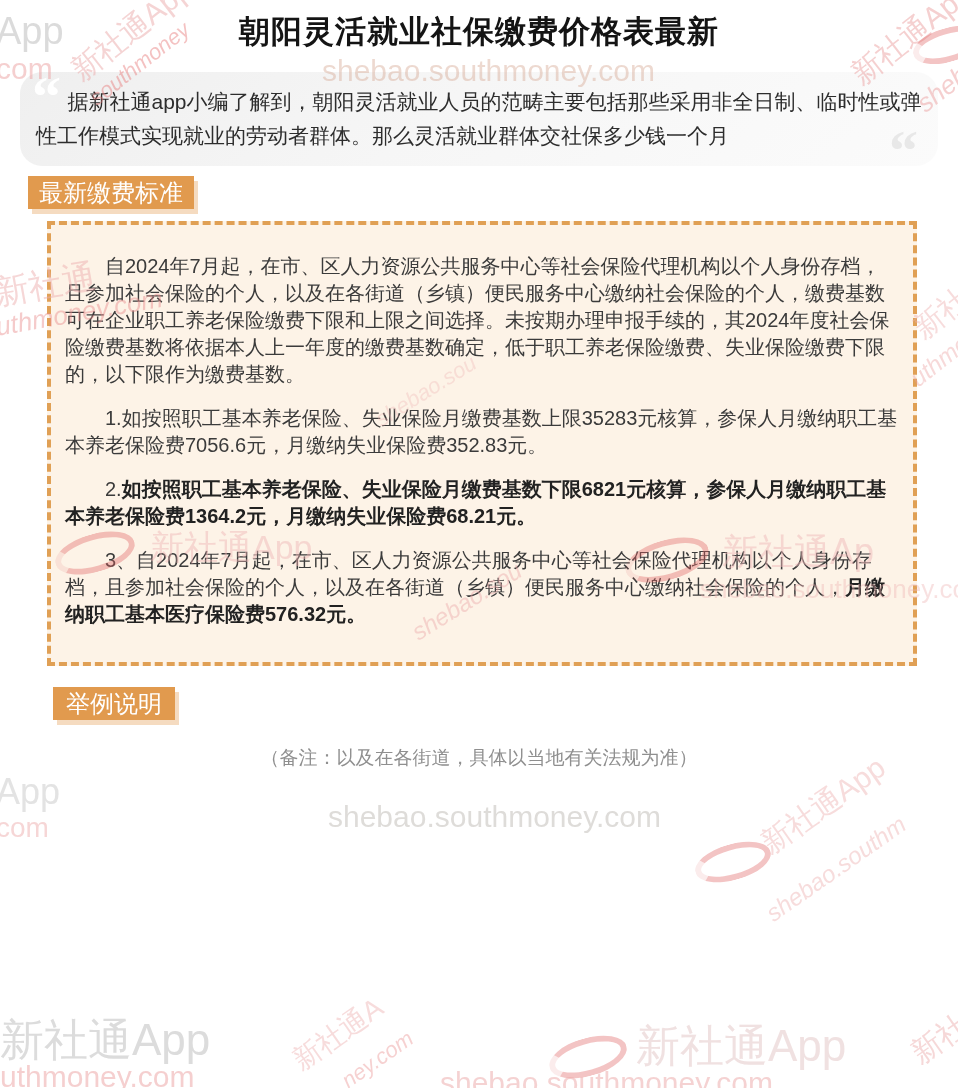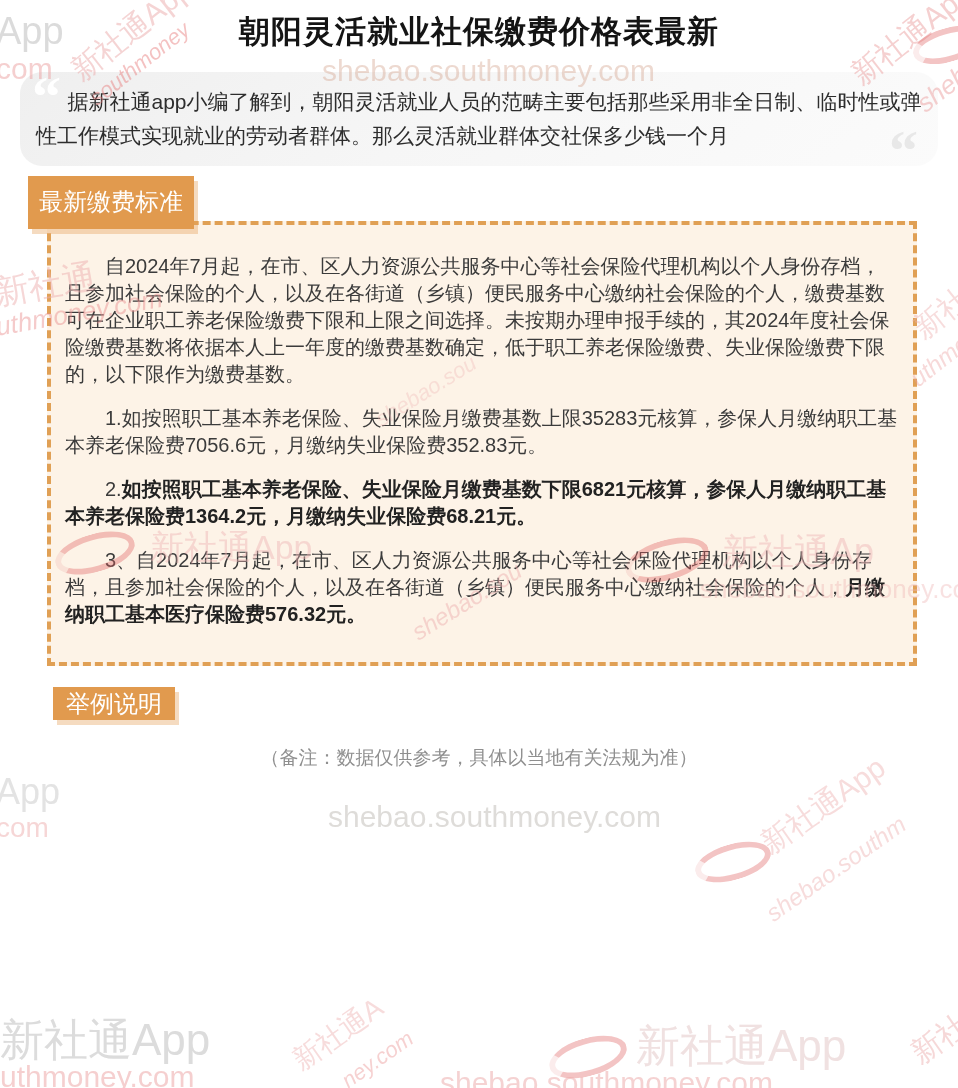--- a/index.html
+++ b/index.html
@@ -59,21 +59,21 @@
   .badge-row{position:relative;z-index:6;height:33px;}
   .badge-row.first{margin-top:10px;}
   .badge-row.second{margin-top:21px;}
   .badge{
     display:inline-block;
     background:var(--accent);
     color:#ffffff;
     font-size:24px;line-height:33px;
     box-shadow:4px 5px 0 rgba(228,160,90,.38);
   }
-  .badge.b1{margin-left:28px;padding:10px 11px;font-family:Liberation Serif, serif;}
+  .badge.b1{margin-left:28px;padding:0 11px;}
   .badge.b2{margin-left:53px;padding:0 13px;}
   
   .dbox{
     position:relative;z-index:1;
     margin:-2px 41px 0 47px;
     border:4px dashed var(--dash);
     background:var(--boxbg);
     font-size:20px;line-height:27px;color:var(--text);
   }
   .dbox.standards{padding:28px 14px 34px 14px;margin-top:12px;}
@@ -150,15 +150,15 @@
       <p><span>3、自2024年7月起，在市、区人力资源公共服务中心等社会保险代理机构以个人身份存档，且参加社会保险的个人，以及在各街道（乡镇）便民服务中心缴纳社会保险的个人，</span><b>月缴纳职工基本医疗保险费576.32元。</b></p>
     </div>
   </section>
 
   <section>
     <div class="badge-row second">
       <span class="badge b2">举例说明</span>
     </div>
   </section>
 
-  <p class="footer-note">（备注：数据仅供参考，具体以当地有关法规为准）</p>
+  <p class="footer-note">（备注：以及在各街道，具体以当地有关法规为准）</p>
 
 </div>
 
 </body></html>

